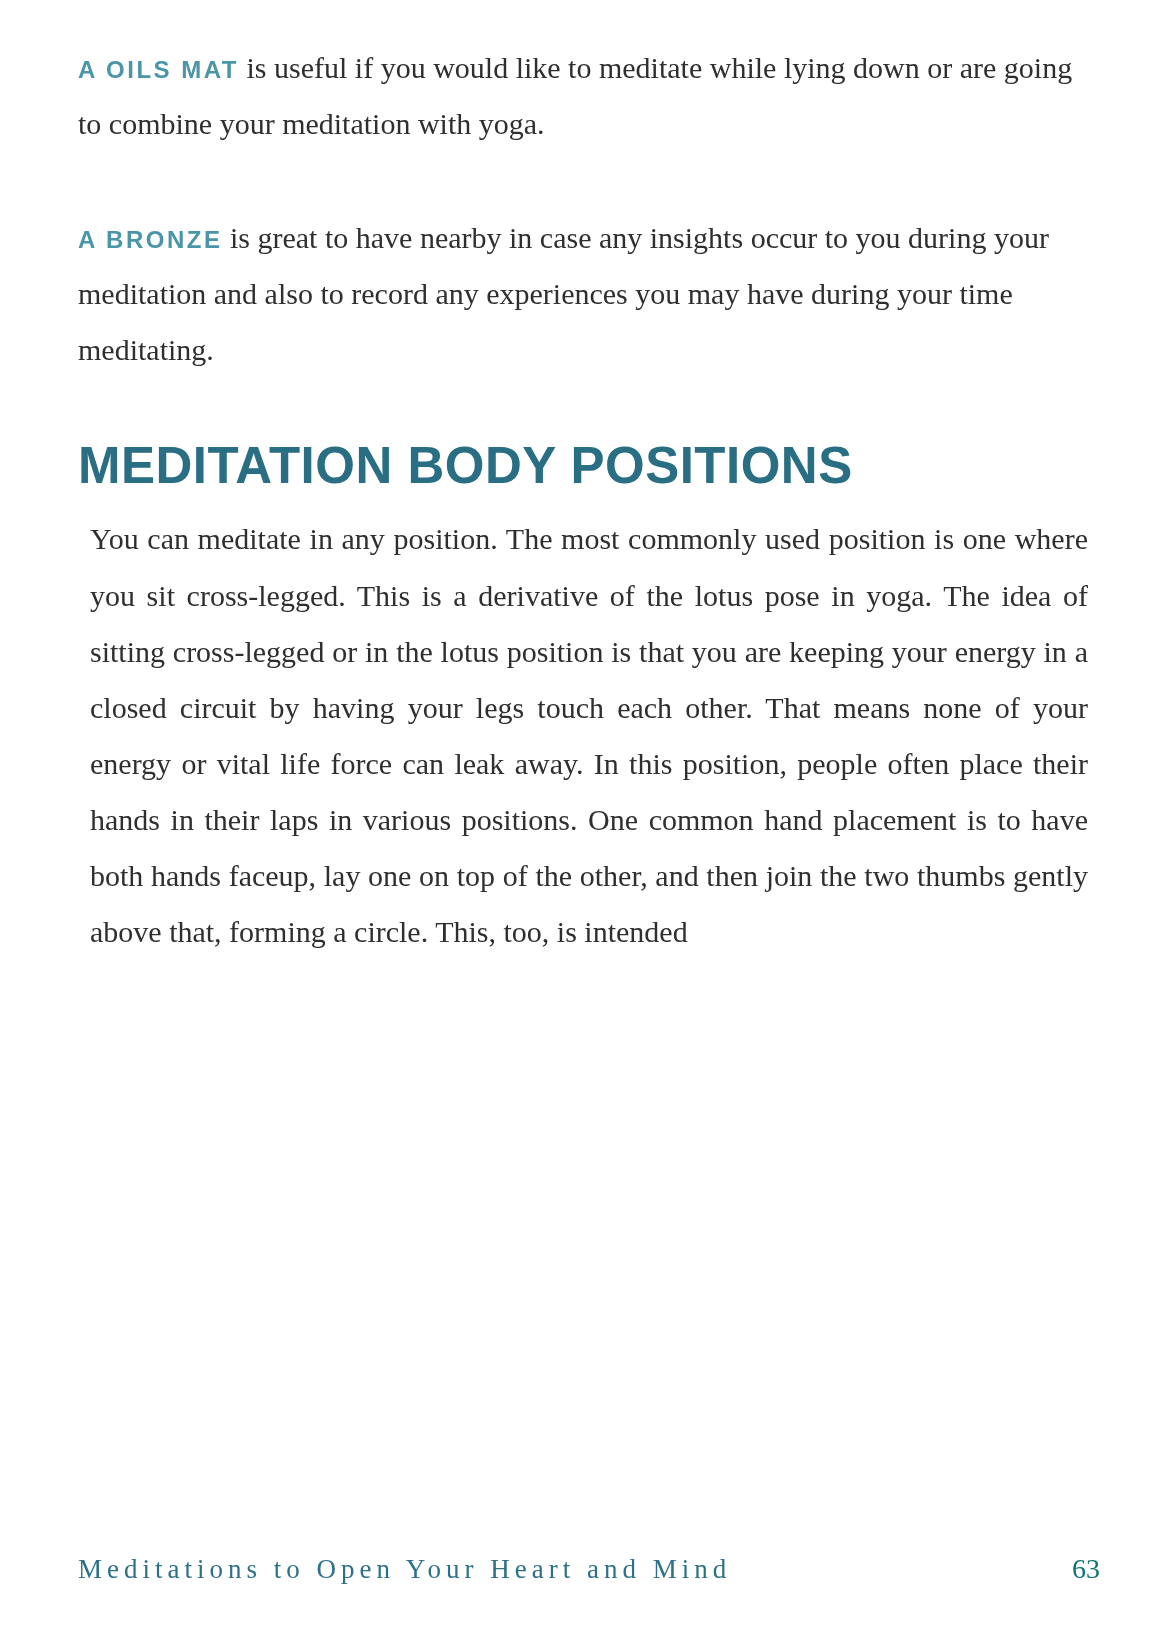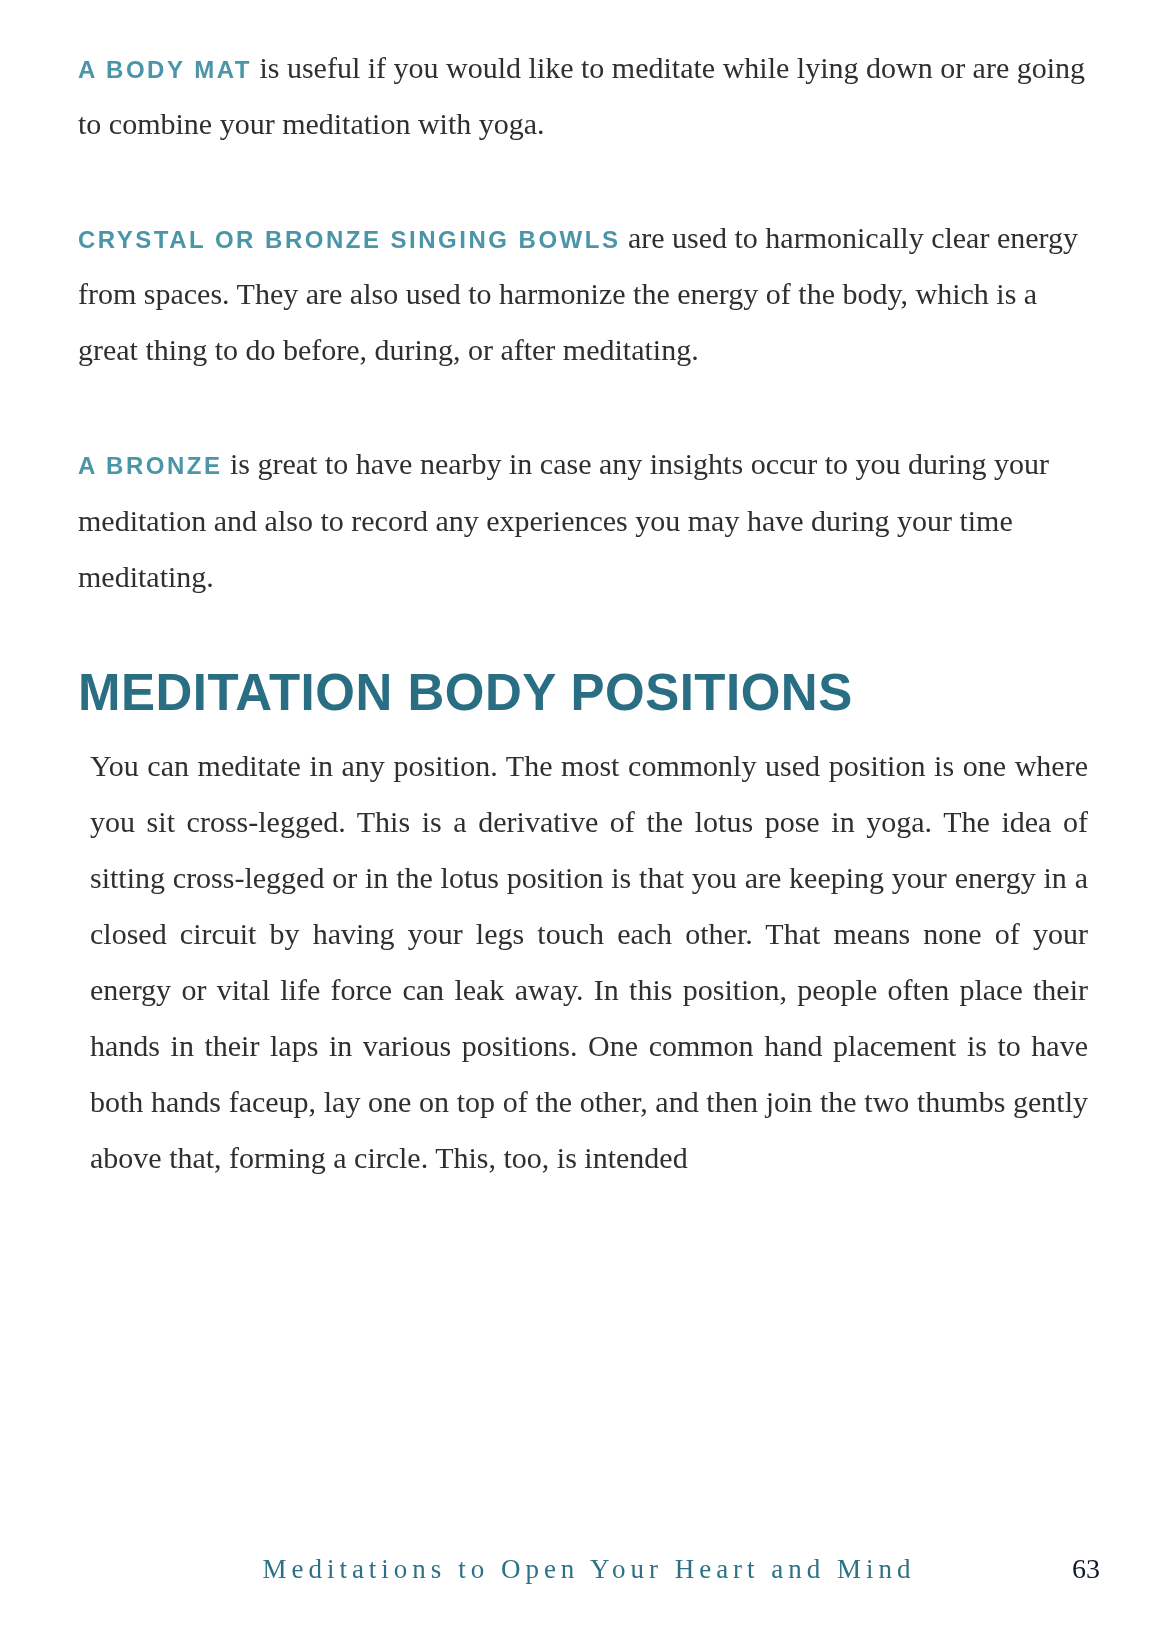--- a/index.html
+++ b/index.html
@@ -58,43 +58,41 @@
     position: relative;
     flex: 0 0 auto;
     height: 44px;
     margin-top: 10px;
   }
   .footer-title {
     position: absolute;
     left: 0;
     right: 0;
     bottom: 0;
-    text-align: center;
     font-size: 27px;
     letter-spacing: 5px;
     color: #2d7187;
   }
   .page-number {
     position: absolute;
     right: 0;
     bottom: 0;
     font-size: 28px;
-    color: #0f172a;
+    color: #0f766e;
   }
 </style>
 </head>
 <body>
 
 <div class="page">
   <div class="content">
 
-    <p class="item"><span class="lead">A BODY MAT</span><span> is useful if you would like to meditate while lying down or are going to combine your meditation with yoga.</span></p>
+    <p class="item"><span class="lead">A OILS MAT</span><span> is useful if you would like to meditate while lying down or are going to combine your meditation with yoga.</span></p>
 
 
-    <p class="item"><span class="lead">CRYSTAL OR BRONZE SINGING BOWLS</span><span> are used to harmonically clear energy from spaces. They are also used to harmonize the energy of the body, which is a great thing to do before, during, or after meditating.</span></p>
 
     <p class="item"><span class="lead">A BRONZE</span><span> is great to have nearby in case any insights occur to you during your meditation and also to record any experiences you may have during your time meditating.</span></p>
 
     <h1 class="heading">MEDITATION BODY POSITIONS</h1>
 
     <p class="body-par">You can meditate in any position. The most commonly used position is one where you sit cross-legged. This is a derivative of the lotus pose in yoga. The idea of sitting cross-legged or in the lotus position is that you are keeping your energy in a closed circuit by having your legs touch each other. That means none of your energy or vital life force can leak away. In this position, people often place their hands in their laps in various positions. One common hand placement is to have both hands faceup, lay one on top of the other, and then join the two thumbs gently above that, forming a circle. This, too, is intended</p>
 
   </div>
 
   <div class="footer">

